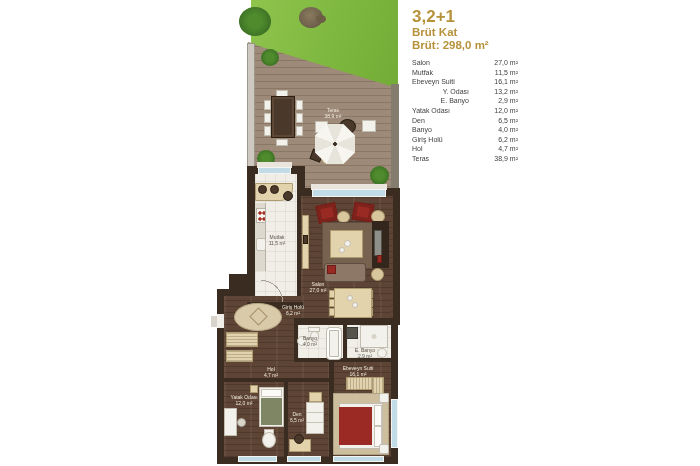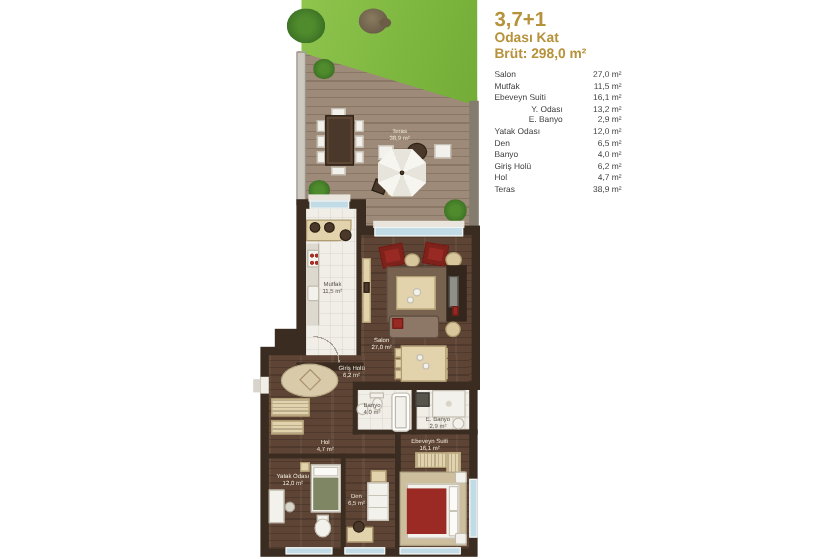--- a/index.html
+++ b/index.html
@@ -227,22 +227,22 @@
     <div>Den</div>
       <div>6,5 m²</div>
     </div>
   <div class="rlabel" style="left:358px;top:366px;">
     <div>Ebeveyn Suiti</div>
       <div>16,1 m²</div>
     </div>
 </div>
 
 <div class="legend">
-  <div class="lg-title">3,7+1</div>
-  <div class="lg-sub">Odası Kat</div>
+  <div class="lg-title">3,2+1</div>
+  <div class="lg-sub">Brüt Kat</div>
   <div class="lg-sub">Brüt: 298,0 m²</div>
   <div class="lg-rows">
     <div class="lg-row">
       <span class="nm">Salon</span>
         <span class="ar">27,0 m²</span>
       </div>
     <div class="lg-row">
       <span class="nm">Mutfak</span>
         <span class="ar">11,5 m²</span>
       </div>

